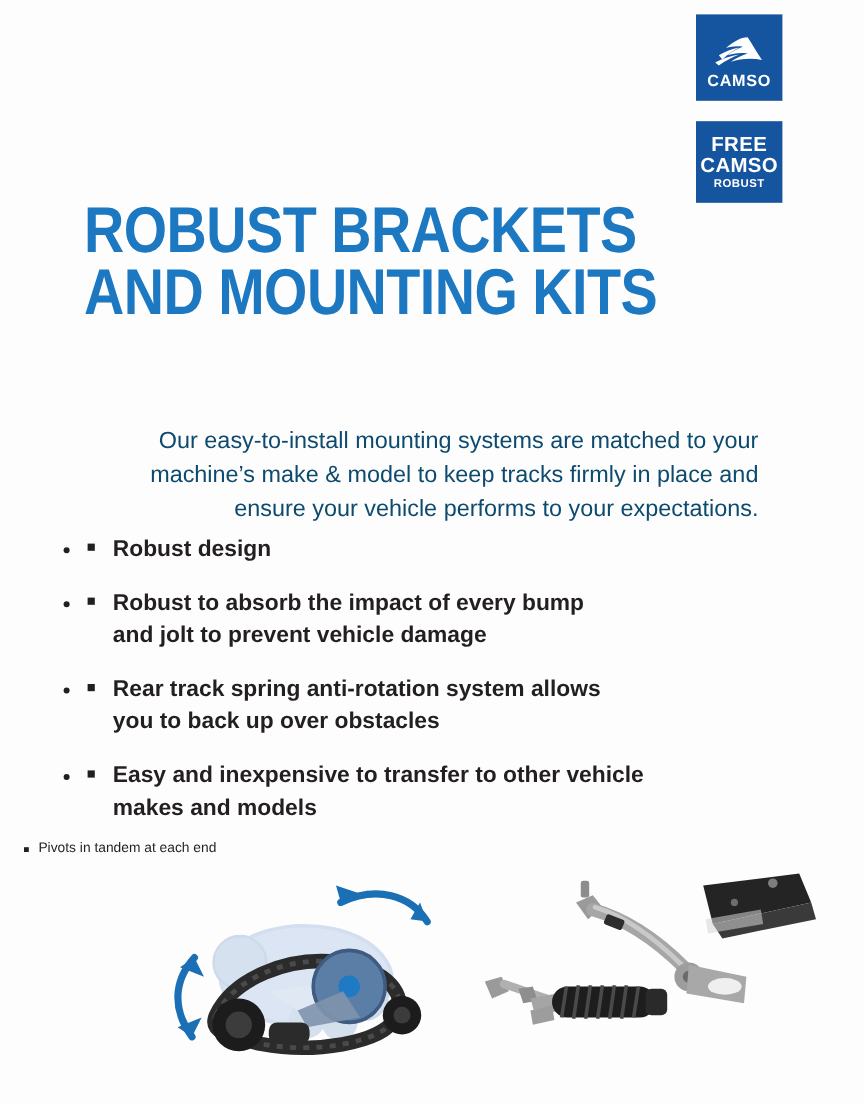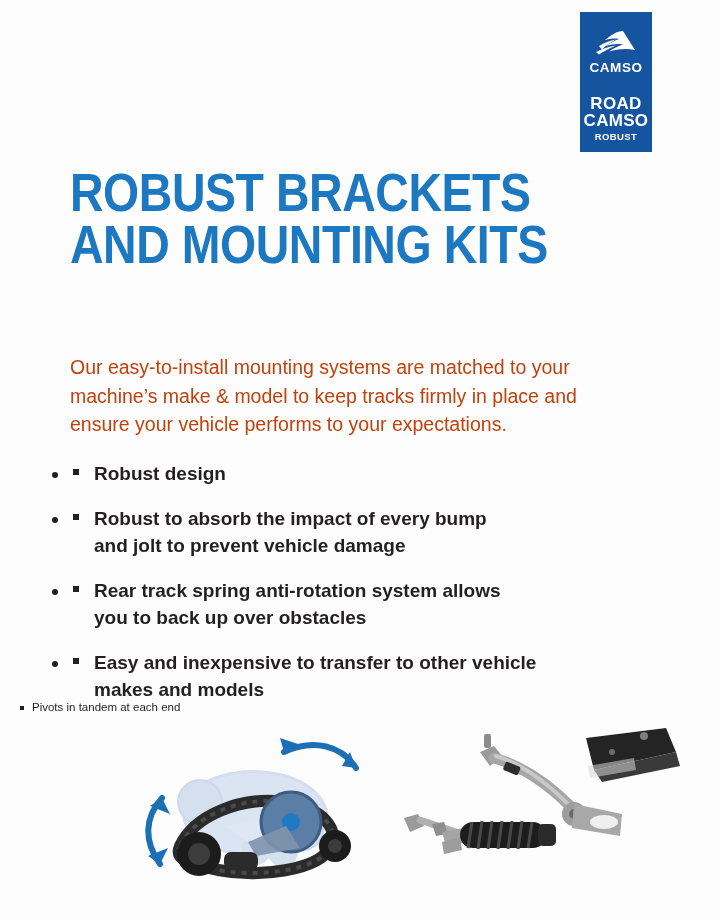--- a/index.html
+++ b/index.html
@@ -8,21 +8,21 @@
     background:#fdfdfd;
     font-family:"Liberation Sans", sans-serif;
     color:#231f20;
     position:relative;
     overflow:hidden;
   }
 
   
   #logo-block {
     position:absolute; top:12px; left:580px;
-    width:72px; display:flex; flex-direction:column; gap:0;
+    width:72px; display:flex; flex-direction:column; gap:17px;
   }
   .logo-tile { background:#15549f; display:flex; flex-direction:column;
                align-items:center; justify-content:center; }
   #logo-primary { height:72px; padding-top:6px; }
   #logo-mark { width:46px; height:30px; display:block; }
   #logo-wordmark {
     color:#ffffff; font-weight:bold; font-size:13.5px;
     letter-spacing:.6px; line-height:1; margin-top:3px;
     font-family:"Liberation Sans", sans-serif;
   }
@@ -41,35 +41,35 @@
     line-height:0.97;
     letter-spacing:-0.5px;
     transform:scaleX(0.86);
     transform-origin:left top;
   }
   #headline .hl-line { display:block; white-space:nowrap; }
 
   
   #intro-paragraph {
     position:absolute; top:353px; left:70px; width:562px;
-    font-size:19.5px; line-height:1.47; color:#c2410c;
+    font-size:19.5px; line-height:1.47; color:#0c4a6e;text-align:right;
   }
 
   
   #feature-list { position:absolute; top:445px; left:70px; width:560px; }
   .feature-item {
     position:relative; padding-left:24px;
     font-size:19px; font-weight:bold; line-height:1.42;
     color:#231f20; margin-bottom:18px;
   }
   .feature-item .bullet-square {
     position:absolute; left:3px; top:8px;
     width:6px; height:6px; background:#231f20; display:block;
   }
-  .feature-item .feat-text { display:block; white-space:pre-line;margin-top:16px; }
+  .feature-item .feat-text { display:block; white-space:pre-line; }
 
   
   #footnote {
     position:absolute; top:701px; left:18px;
     font-size:11.5px; font-weight:normal; line-height:1.2;
     padding-left:14px; color:#231f20;
   }
   #footnote .bullet-square {
     position:absolute; left:2px; top:5px;
     width:4px; height:4px; background:#231f20; display:block;
@@ -88,21 +88,21 @@
   <div class="logo-tile" id="logo-primary">
     <svg id="logo-mark" viewBox="0 0 46 30">
       <path d="M30 3 C24 3 18 7 12 12 C16 11 21 10 26 11 C22 12.5 17 15 13 18 C18 16.5 24 15.5 30 16.5 C25.5 18 20 20.5 16 23.5 C24 21 33 20 42 22 C38 16 34 9 30 3 Z" fill="#ffffff"></path>
       <path d="M6 18 C11 15 17 12.5 23 11.5 C18 14 13 17.5 9 21.5 Z" fill="#ffffff"></path>
       <path d="M3 24 C9 21 16 18.5 23 17.5 C17 20 11 23 6 26.5 Z" fill="#ffffff"></path>
     </svg>
     <div id="logo-wordmark">CAMSO</div>
   </div>
 
   <div class="logo-tile" id="logo-secondary">
-    <span class="logo-sec-line rf-big">ROAD</span>
+    <span class="logo-sec-line rf-big">FREE</span>
     <span class="logo-sec-line rf-big">CAMSO</span>
     <span class="logo-sec-line rf-small">ROBUST</span>
   </div>
 
 </div>
 
 <h1 id="headline">
   <span class="hl-line">ROBUST BRACKETS</span>
   <span class="hl-line">AND MOUNTING KITS</span>
 </h1>

